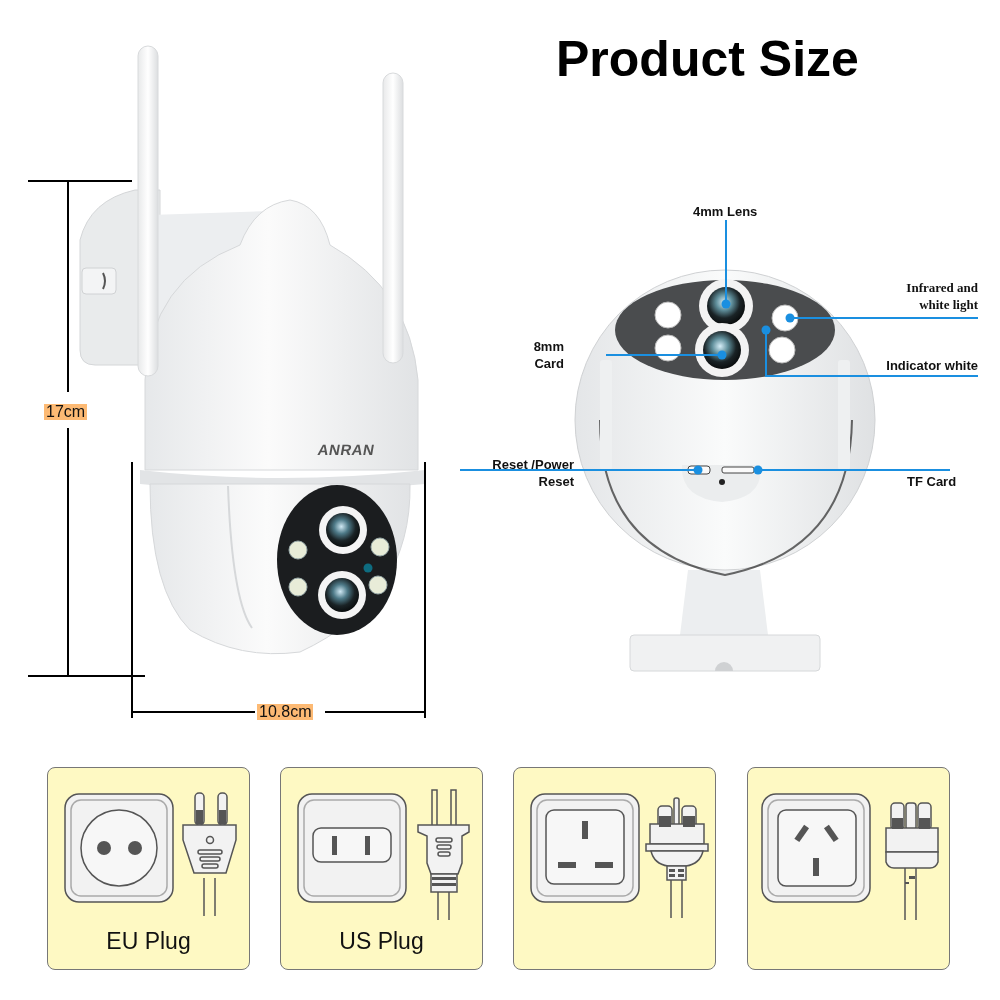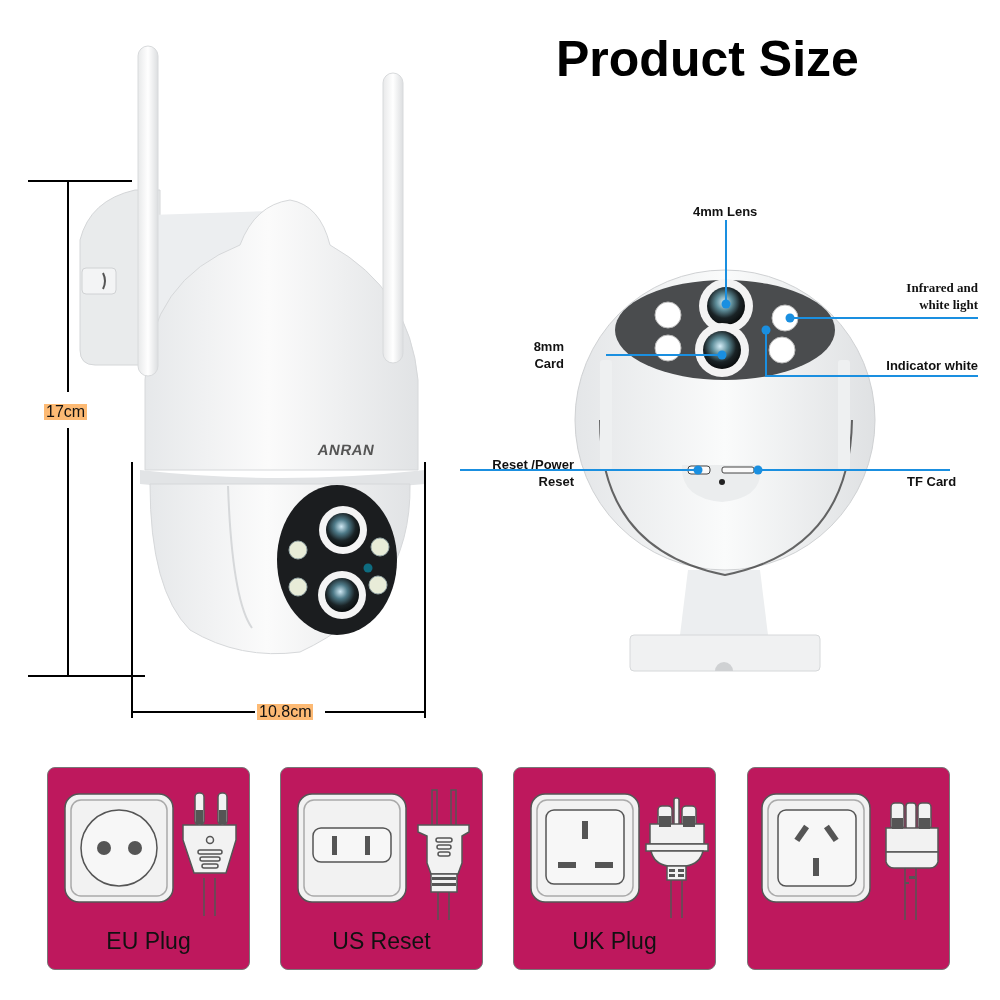--- a/index.html
+++ b/index.html
@@ -3,21 +3,21 @@
 <meta charset="utf-8">
 <style>
   html, body { margin: 0; padding: 0; background: #ffffff; }
   body { width: 1000px; height: 1000px; position: relative; overflow: hidden;
          font-family: "Liberation Sans", "DejaVu Sans", sans-serif; color: #111; }
   .abs { position: absolute; }
   .title { left: 556px; top: 34px; font-size: 50px; font-weight: bold; letter-spacing: 0px; color: #000; line-height: 1; }
   .dim-label { font-size: 16px; color: #111; background: #fdba74; padding: 0 2px; line-height: 1; text-align: right; }
   .callout { font-size: 13px; font-weight: bold; color: #111; line-height: 17px; }
   .callout.right { text-align: right; }
-  .plug-card { position: absolute; top: 767px; width: 203px; height: 203px; border: 1.5px solid #777; border-radius: 8px; box-sizing: border-box; background: #be185d; }
+  .plug-card { position: absolute; top: 767px; width: 203px; height: 203px; border: 1.5px solid #777; border-radius: 8px; box-sizing: border-box; background: #fef9c3; }
   .plug-card svg { position: absolute; left: 0; top: 0; }
   .plug-label { position: absolute; left: 0; right: 0; bottom: 14px; text-align: center; font-size: 23px; color: #111; }
 </style>
 </head>
 <body>
 
 <div class="abs title">Product Size</div>
 
 <svg class="abs" style="left:0;top:0" width="500" height="740">
   <defs>
@@ -201,21 +201,21 @@
       <rect x="150" y="106" width="26" height="18"></rect>
       <line x1="157" y1="124" x2="157" y2="152"></line>
       <line x1="168" y1="124" x2="168" y2="152"></line>
       <rect x="155" y="70" width="16" height="4" rx="2" fill="none"></rect>
       <rect x="156" y="77" width="14" height="4" rx="2" fill="none"></rect>
       <rect x="157" y="84" width="12" height="4" rx="2" fill="none"></rect>
     </g>
     <rect x="151" y="109" width="24" height="3" fill="#555"></rect>
     <rect x="151" y="115" width="24" height="3" fill="#555"></rect>
   </svg>
-  <div class="plug-label">US Reset</div>
+  <div class="plug-label">US Plug</div>
 </div>
 
 <div class="plug-card" style="left:513px;">
   <svg width="203" height="203">
     <g stroke="#555" stroke-width="1.5" fill="#f2f2f2">
       <rect x="17" y="26" width="108" height="108" rx="14"></rect>
       <rect x="23" y="32" width="96" height="96" rx="10" fill="none" stroke="#aaa"></rect>
       <rect x="32" y="42" width="78" height="74" rx="8" fill="#f7f7f7"></rect>
     </g>
     <rect x="68" y="53" width="6" height="18" fill="#555"></rect>
@@ -232,21 +232,20 @@
       <line x1="157" y1="112" x2="157" y2="150"></line>
       <line x1="168" y1="112" x2="168" y2="150"></line>
     </g>
     <rect x="145" y="48" width="12" height="11" fill="#555"></rect>
     <rect x="169" y="48" width="12" height="11" fill="#555"></rect>
     <rect x="155" y="101" width="6" height="3" fill="#555"></rect>
     <rect x="164" y="101" width="6" height="3" fill="#555"></rect>
     <rect x="155" y="106" width="6" height="3" fill="#555"></rect>
     <rect x="164" y="106" width="6" height="3" fill="#555"></rect>
   </svg>
-  <div class="plug-label">UK Plug</div>
 </div>
 
 <div class="plug-card" style="left:747px;">
   <svg width="203" height="203">
     <g stroke="#555" stroke-width="1.5" fill="#f2f2f2">
       <rect x="14" y="26" width="108" height="108" rx="14"></rect>
       <rect x="20" y="32" width="96" height="96" rx="10" fill="none" stroke="#aaa"></rect>
       <rect x="30" y="42" width="78" height="76" rx="8" fill="#f7f7f7"></rect>
     </g>
     <rect x="51" y="57" width="6" height="17" fill="#555" transform="rotate(35 54 65)"></rect>

